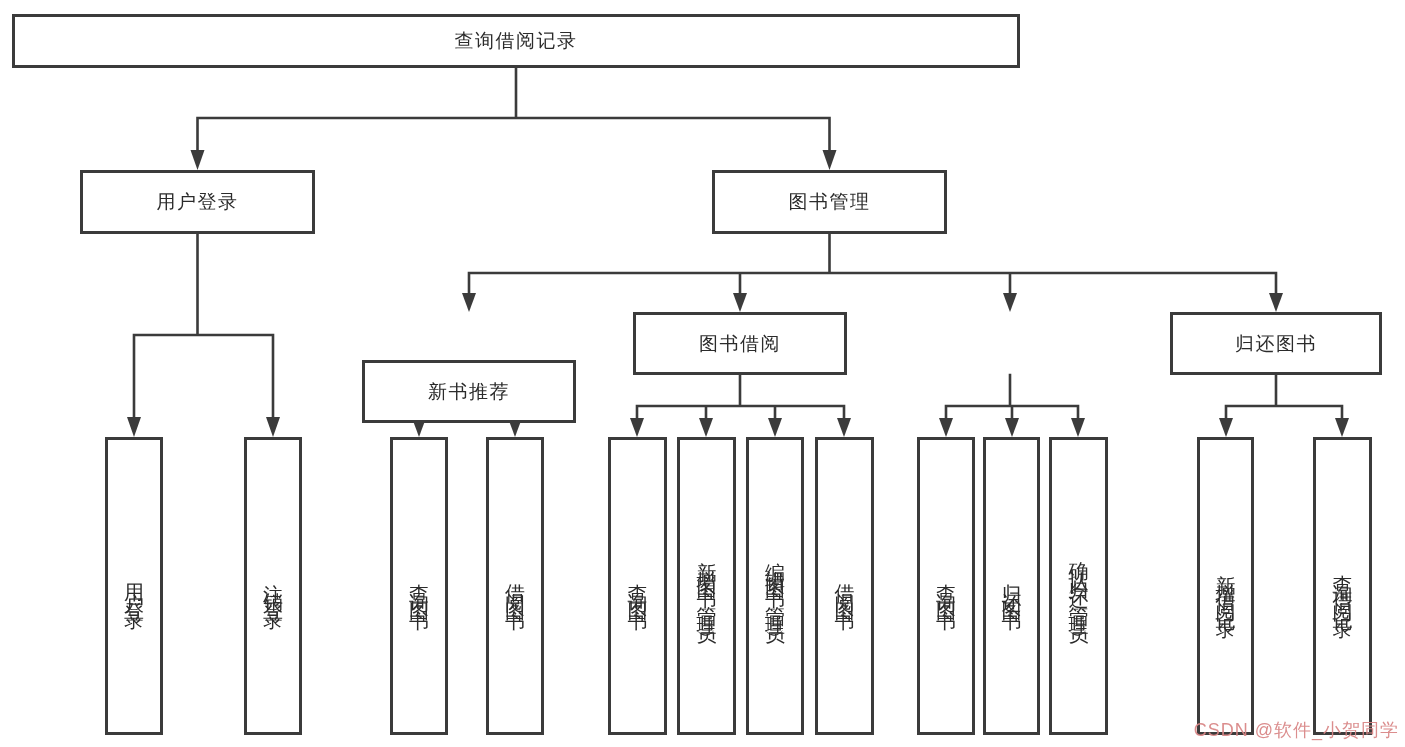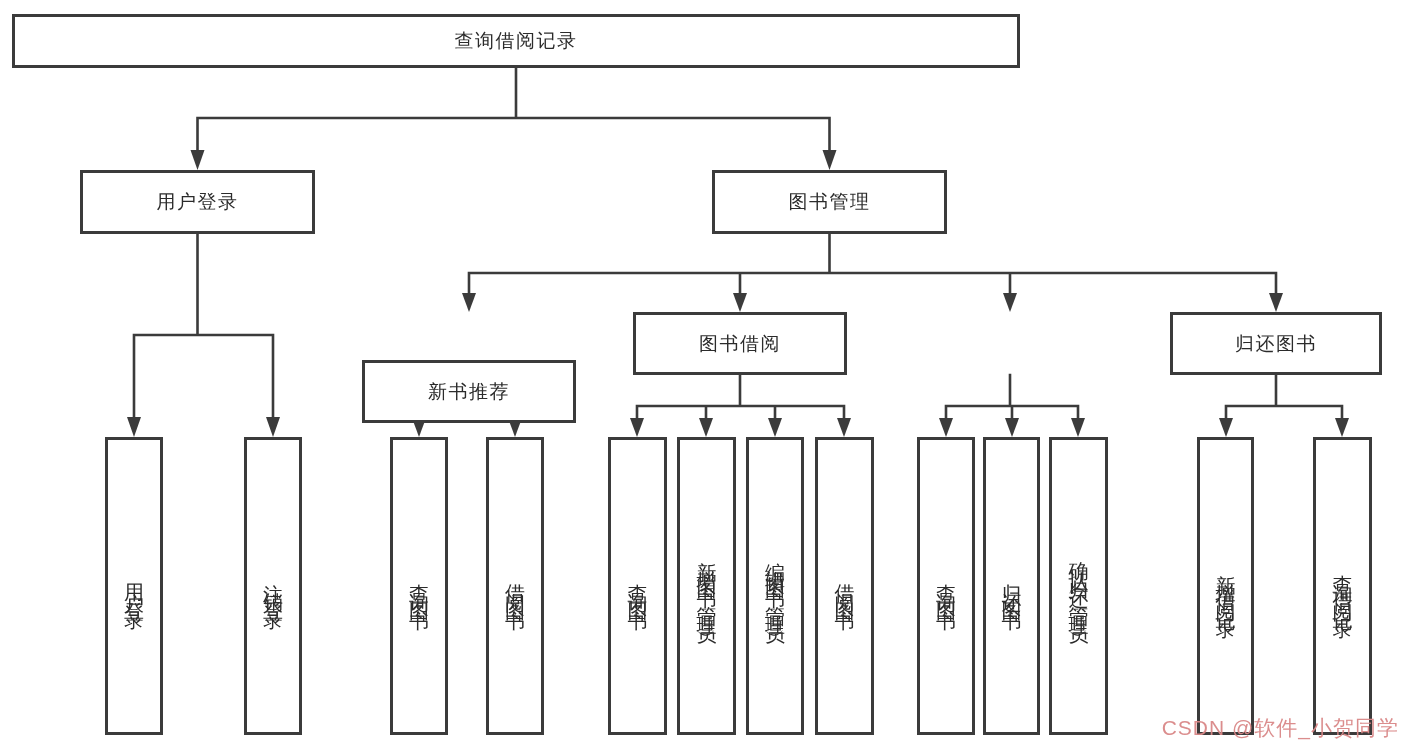--- a/index.html
+++ b/index.html
@@ -25,21 +25,21 @@
     writing-mode:vertical-rl;
     text-orientation:mixed;
     font-size:20px;
     letter-spacing:9px;
     line-height:1.15;
     color:#2b2b2b;
   }
   .watermark{
     position:absolute;
     right:6px;bottom:5px;
-    font-size:21px;
+    font-size:18px;
     color:rgba(217,135,135,0.95);
     letter-spacing:1px;
     z-index:6;
     white-space:nowrap;
   }
 </style>
 </head>
 <body>
 
 <div class="diagram">

